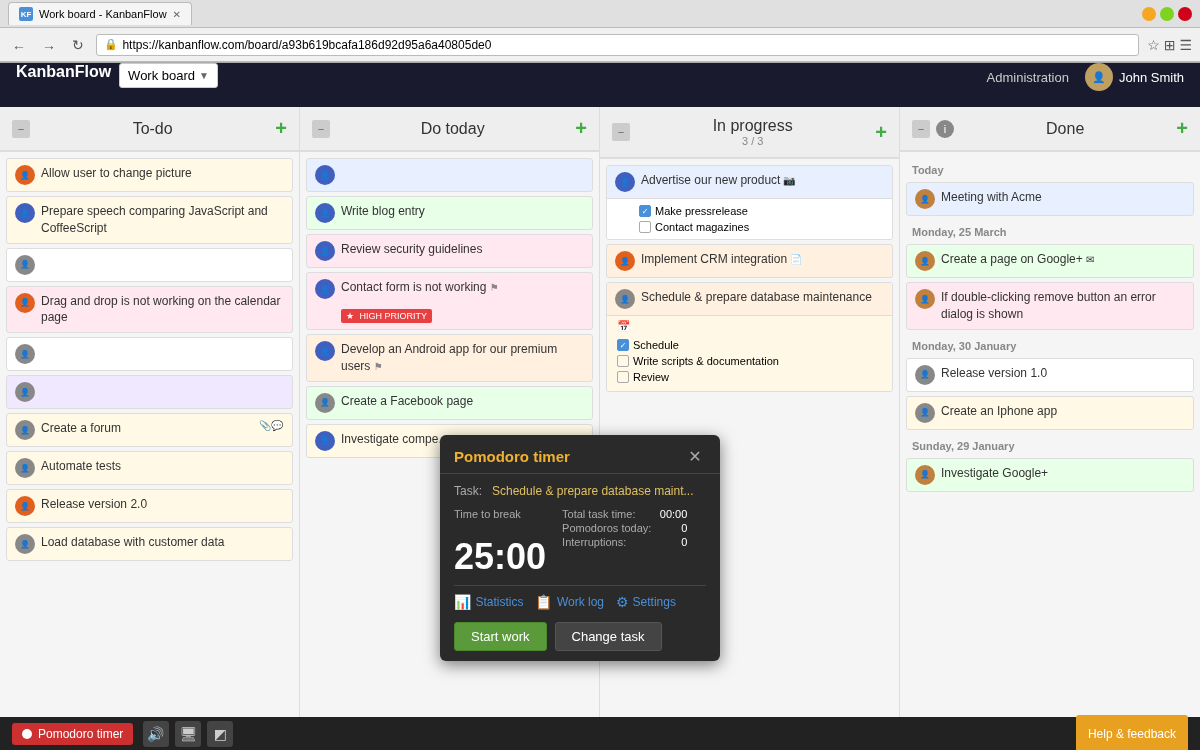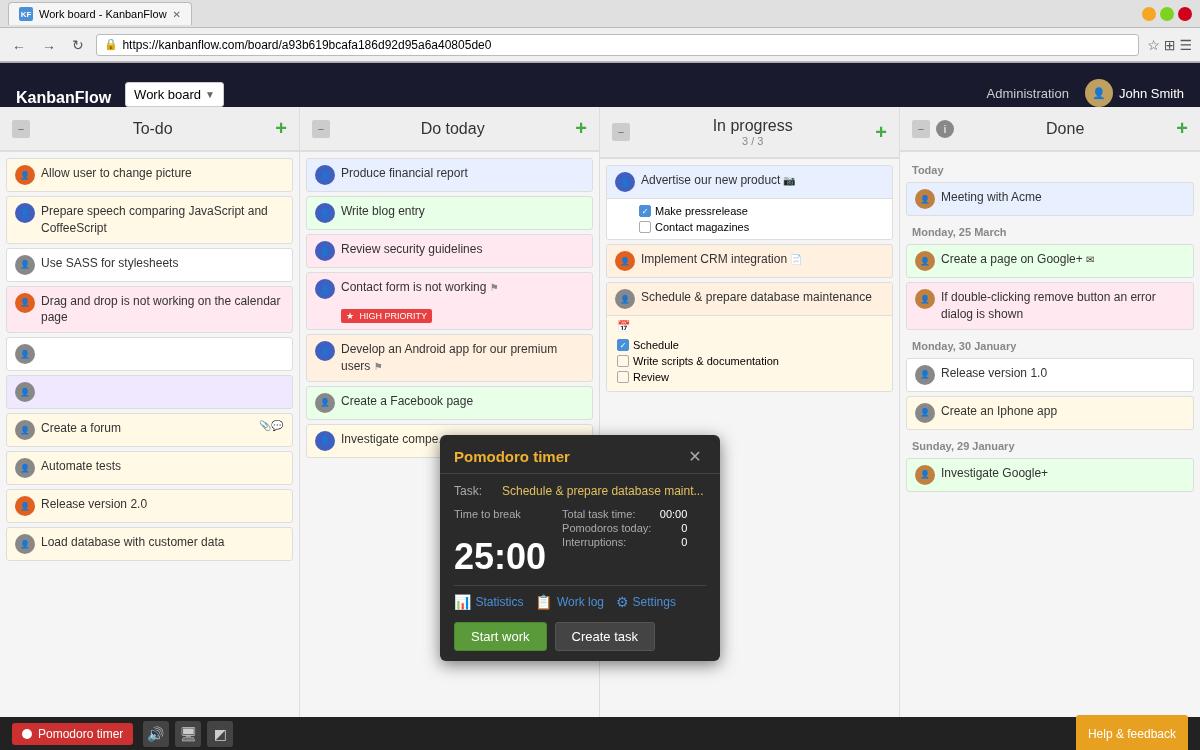--- a/index.html
+++ b/index.html
@@ -17,21 +17,21 @@
     .win-max { background: #7ed321; }
     .win-close { background: #d0021b; }
     .nav-bar { background: #f0f0f0; height: 34px; display: flex; align-items: center; padding: 0 8px; gap: 8px; border-bottom: 1px solid #bbb; }
     .nav-btn { background: none; border: none; cursor: pointer; font-size: 14px; color: #555; padding: 2px 4px; }
     .address-bar { flex: 1; background: white; border: 1px solid #bbb; border-radius: 3px; padding: 3px 8px; font-size: 12px; display: flex; align-items: center; gap: 4px; }
     .address-bar .lock { color: #4a4; font-size: 11px; }
     .nav-actions { display: flex; gap: 4px; }
     .nav-action-btn { background: none; border: none; cursor: pointer; font-size: 14px; color: #555; }
 
     
-    .app-header { background: #1a1a2e; height: 44px; display: flex; align-items: flex-end; padding: 0 16px; gap: 14px; }
+    .app-header { background: #1a1a2e; height: 44px; display: flex; align-items: flex-start; padding: 0 16px; gap: 8px; }
     .app-logo { color: white; font-weight: bold; font-size: 16px; }
     .board-selector { background: white; border: 1px solid #ccc; border-radius: 3px; padding: 4px 8px; font-size: 13px; display: flex; align-items: center; gap: 4px; cursor: pointer; }
     .board-selector-arrow { font-size: 10px; color: #666; }
     .app-header-right { margin-left: auto; display: flex; align-items: center; gap: 16px; }
     .admin-link { color: #ccc; font-size: 13px; cursor: pointer; }
     .user-info { display: flex; align-items: center; gap: 6px; color: white; font-size: 13px; }
     .user-avatar { width: 28px; height: 28px; border-radius: 50%; background: #c0a060; display: flex; align-items: center; justify-content: center; font-size: 11px; color: white; overflow: hidden; }
 
     
     .board-area { display: flex; height: calc(750px - 28px - 34px - 44px - 34px); background: #e8e8e8; overflow-x: auto; padding: 0; }
@@ -69,21 +69,21 @@
     
     .done-section-header { font-size: 11px; color: #888; padding: 6px 6px 2px 6px; font-weight: bold; }
 
     
     .overlay { position: fixed; top: 0; left: 0; width: 100%; height: 100%; pointer-events: none; z-index: 100; }
     .pomodoro-modal { position: absolute; top: 435px; left: 440px; width: 280px; background: #2a2a2a; border-radius: 6px; color: white; pointer-events: all; box-shadow: 0 4px 16px rgba(0,0,0,0.5); }
     .modal-header { display: flex; align-items: center; justify-content: space-between; padding: 10px 14px 6px; border-bottom: 1px solid #444; }
     .modal-title { font-size: 15px; font-weight: bold; color: #f0b030; }
     .modal-close { background: none; border: none; color: #aaa; cursor: pointer; font-size: 16px; width: 22px; height: 22px; display: flex; align-items: center; justify-content: center; border-radius: 50%; }
     .modal-body { padding: 10px 14px; }
-    .task-label { display: flex; align-items: center; gap: 20px; font-size: 12px; margin-bottom: 10px; }
+    .task-label { display: flex; align-items: center; gap: 10px; font-size: 12px; margin-bottom: 10px; }
     .task-label-key { color: #aaa; }
     .task-label-value { color: #e0c060; font-size: 12px; }
     .timer-section { display: flex; align-items: flex-start; gap: 16px; margin-bottom: 10px; }
     .timer-left { }
     .timer-label { font-size: 11px; color: #aaa; margin-bottom: 8px; }
     .timer-display { font-size: 36px; font-weight: bold; color: white; line-height: 1; margin-top: 19px; }
     .timer-right { display: flex; flex-direction: column; gap: 2px; font-size: 11px; }
     .timer-stat { display: flex; justify-content: space-between; gap: 16px; }
     .timer-stat-label { color: #aaa; }
     .timer-stat-value { color: white; min-width: 20px; text-align: right; }
@@ -174,21 +174,20 @@
       <div class="card card-yellow">
         <div class="card-avatar" style="background:#e06020">👤</div>
         <span class="card-text">Allow user to change picture</span>
       </div>
       <div class="card card-yellow">
         <div class="card-avatar" style="background:#4060c0">👤</div>
         <span class="card-text">Prepare speech comparing JavaScript and CoffeeScript</span>
       </div>
       <div class="card card-white">
         <div class="card-avatar" style="background:#888">👤</div>
-        <span class="card-text">Use SASS for stylesheets</span>
       </div>
       <div class="card card-pink">
         <div class="card-avatar" style="background:#e06020">👤</div>
         <span class="card-text">Drag and drop is not working on the calendar page</span>
       </div>
       <div class="card card-white">
         <div class="card-avatar" style="background:#888">👤</div>
       </div>
       <div class="card card-purple">
         <div class="card-avatar" style="background:#888">👤</div>
@@ -221,21 +220,20 @@
       <div class="column-header-center">
         <span class="column-title">Do today</span>
       </div>
       <div class="column-header-right">
         <button class="column-add">+</button>
       </div>
     </div>
     <div class="column-body">
       <div class="card card-blue">
         <div class="card-avatar" style="background:#4060c0">👤</div>
-        <span class="card-text">Produce financial report</span>
       </div>
       <div class="card card-green">
         <div class="card-avatar" style="background:#4060c0">👤</div>
         <span class="card-text">Write blog entry</span>
       </div>
       <div class="card card-pink">
         <div class="card-avatar" style="background:#4060c0">👤</div>
         <span class="card-text">Review security guidelines</span>
       </div>
       <div class="card card-pink" style="flex-direction: column;">
@@ -418,21 +416,21 @@
           <span class="modal-link-icon">📋</span>
           <span>Work log</span>
         </a>
         <a class="modal-link">
           <span class="modal-link-icon">⚙</span>
           <span>Settings</span>
         </a>
       </div>
       <div class="modal-actions">
         <button class="modal-btn modal-btn-primary">Start work</button>
-        <button class="modal-btn">Create task</button>
+        <button class="modal-btn">Change task</button>
       </div>
     </div>
   </div>
 </div>
 
 <div class="bottom-bar">
   <button class="pomodoro-btn">
     <div class="pomodoro-dot"></div>
     <span>Pomodoro timer</span>
   </button>

